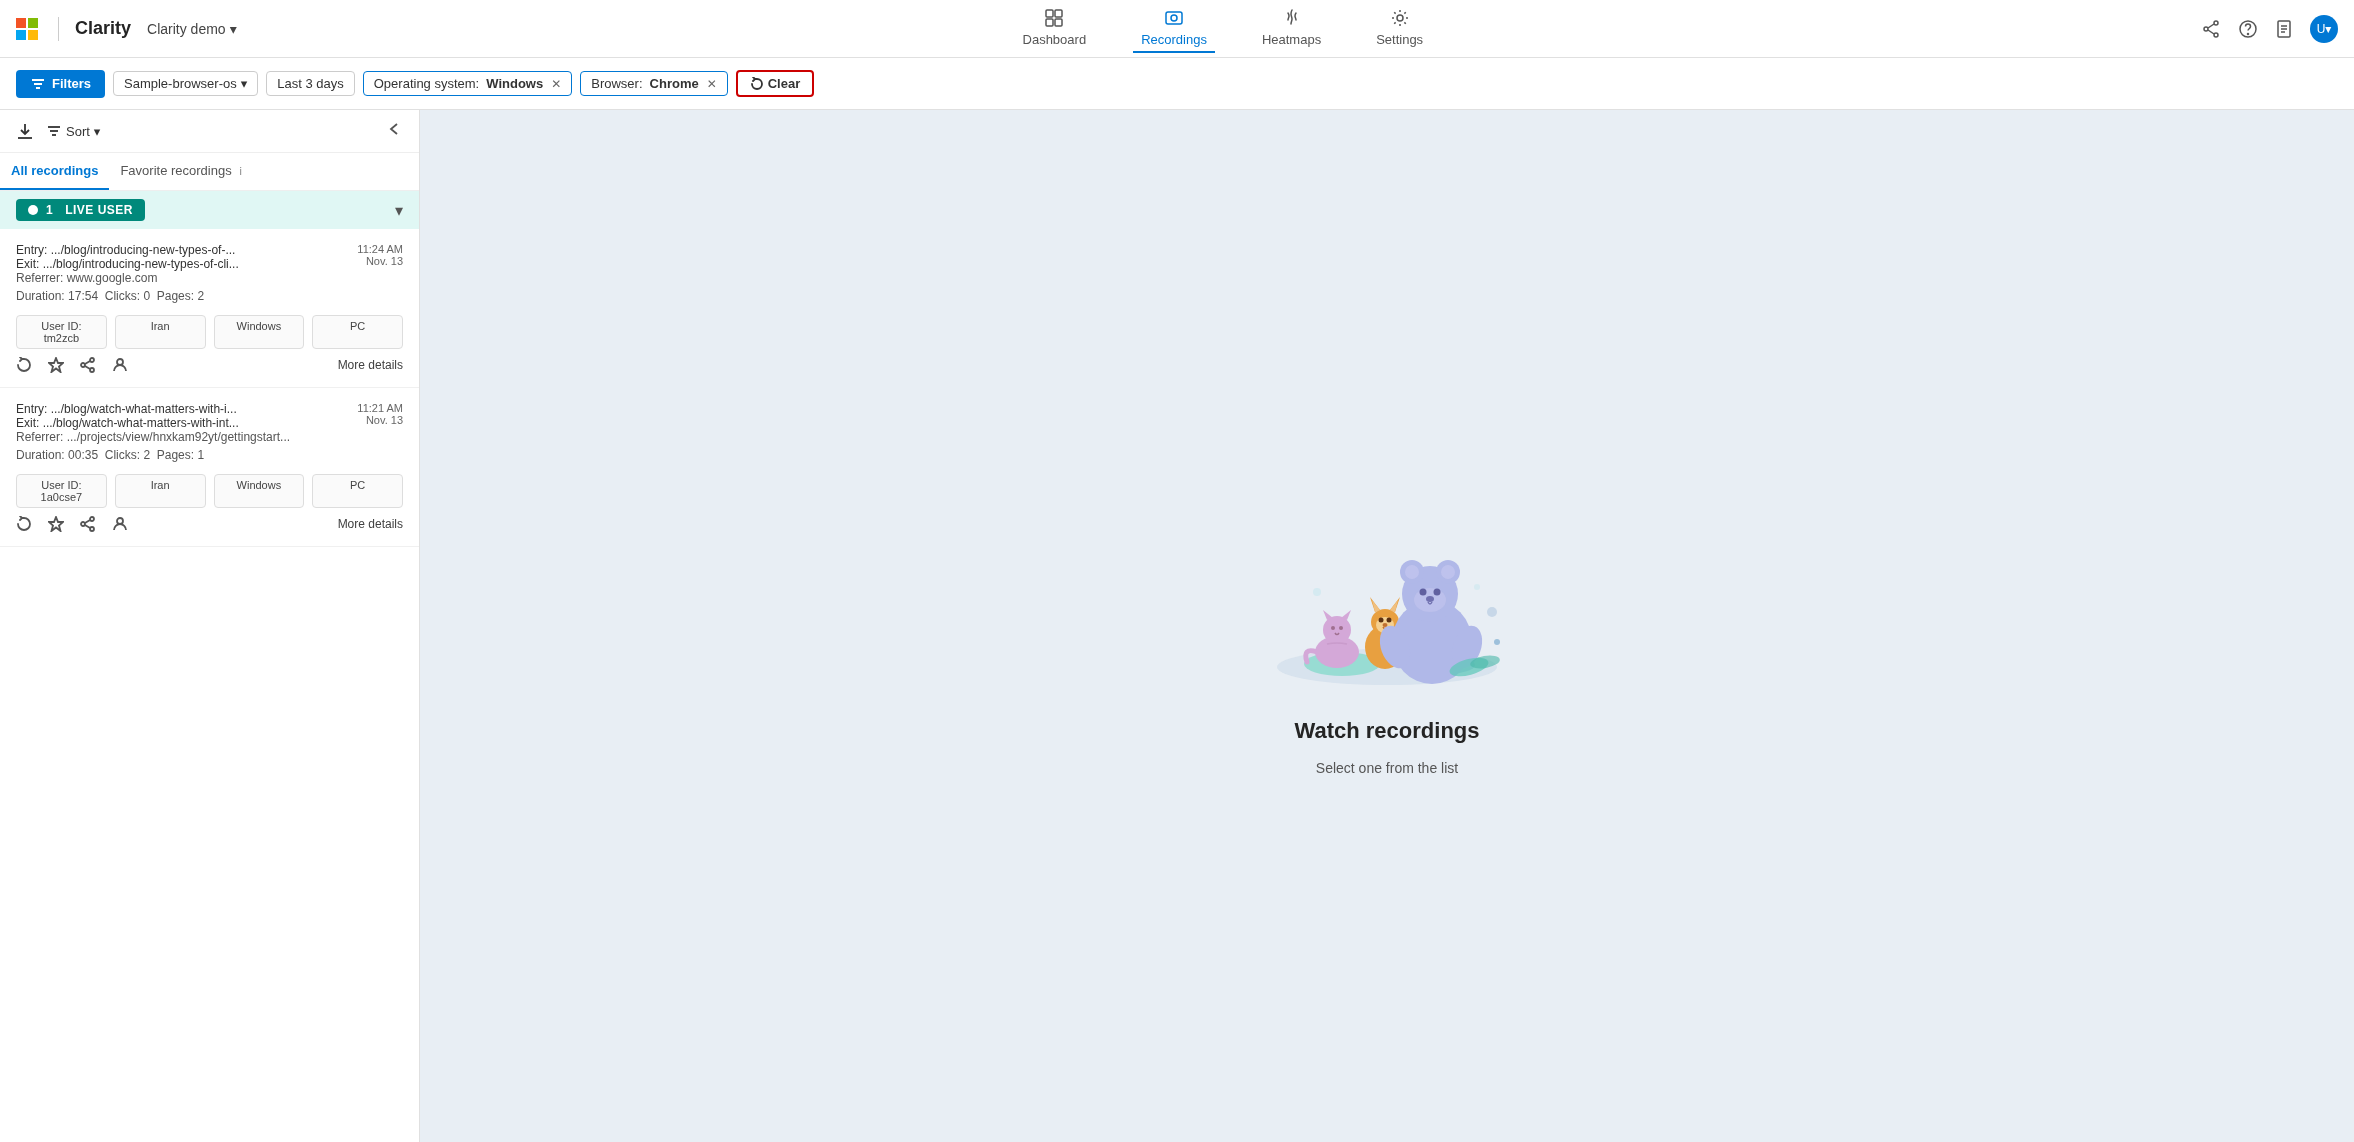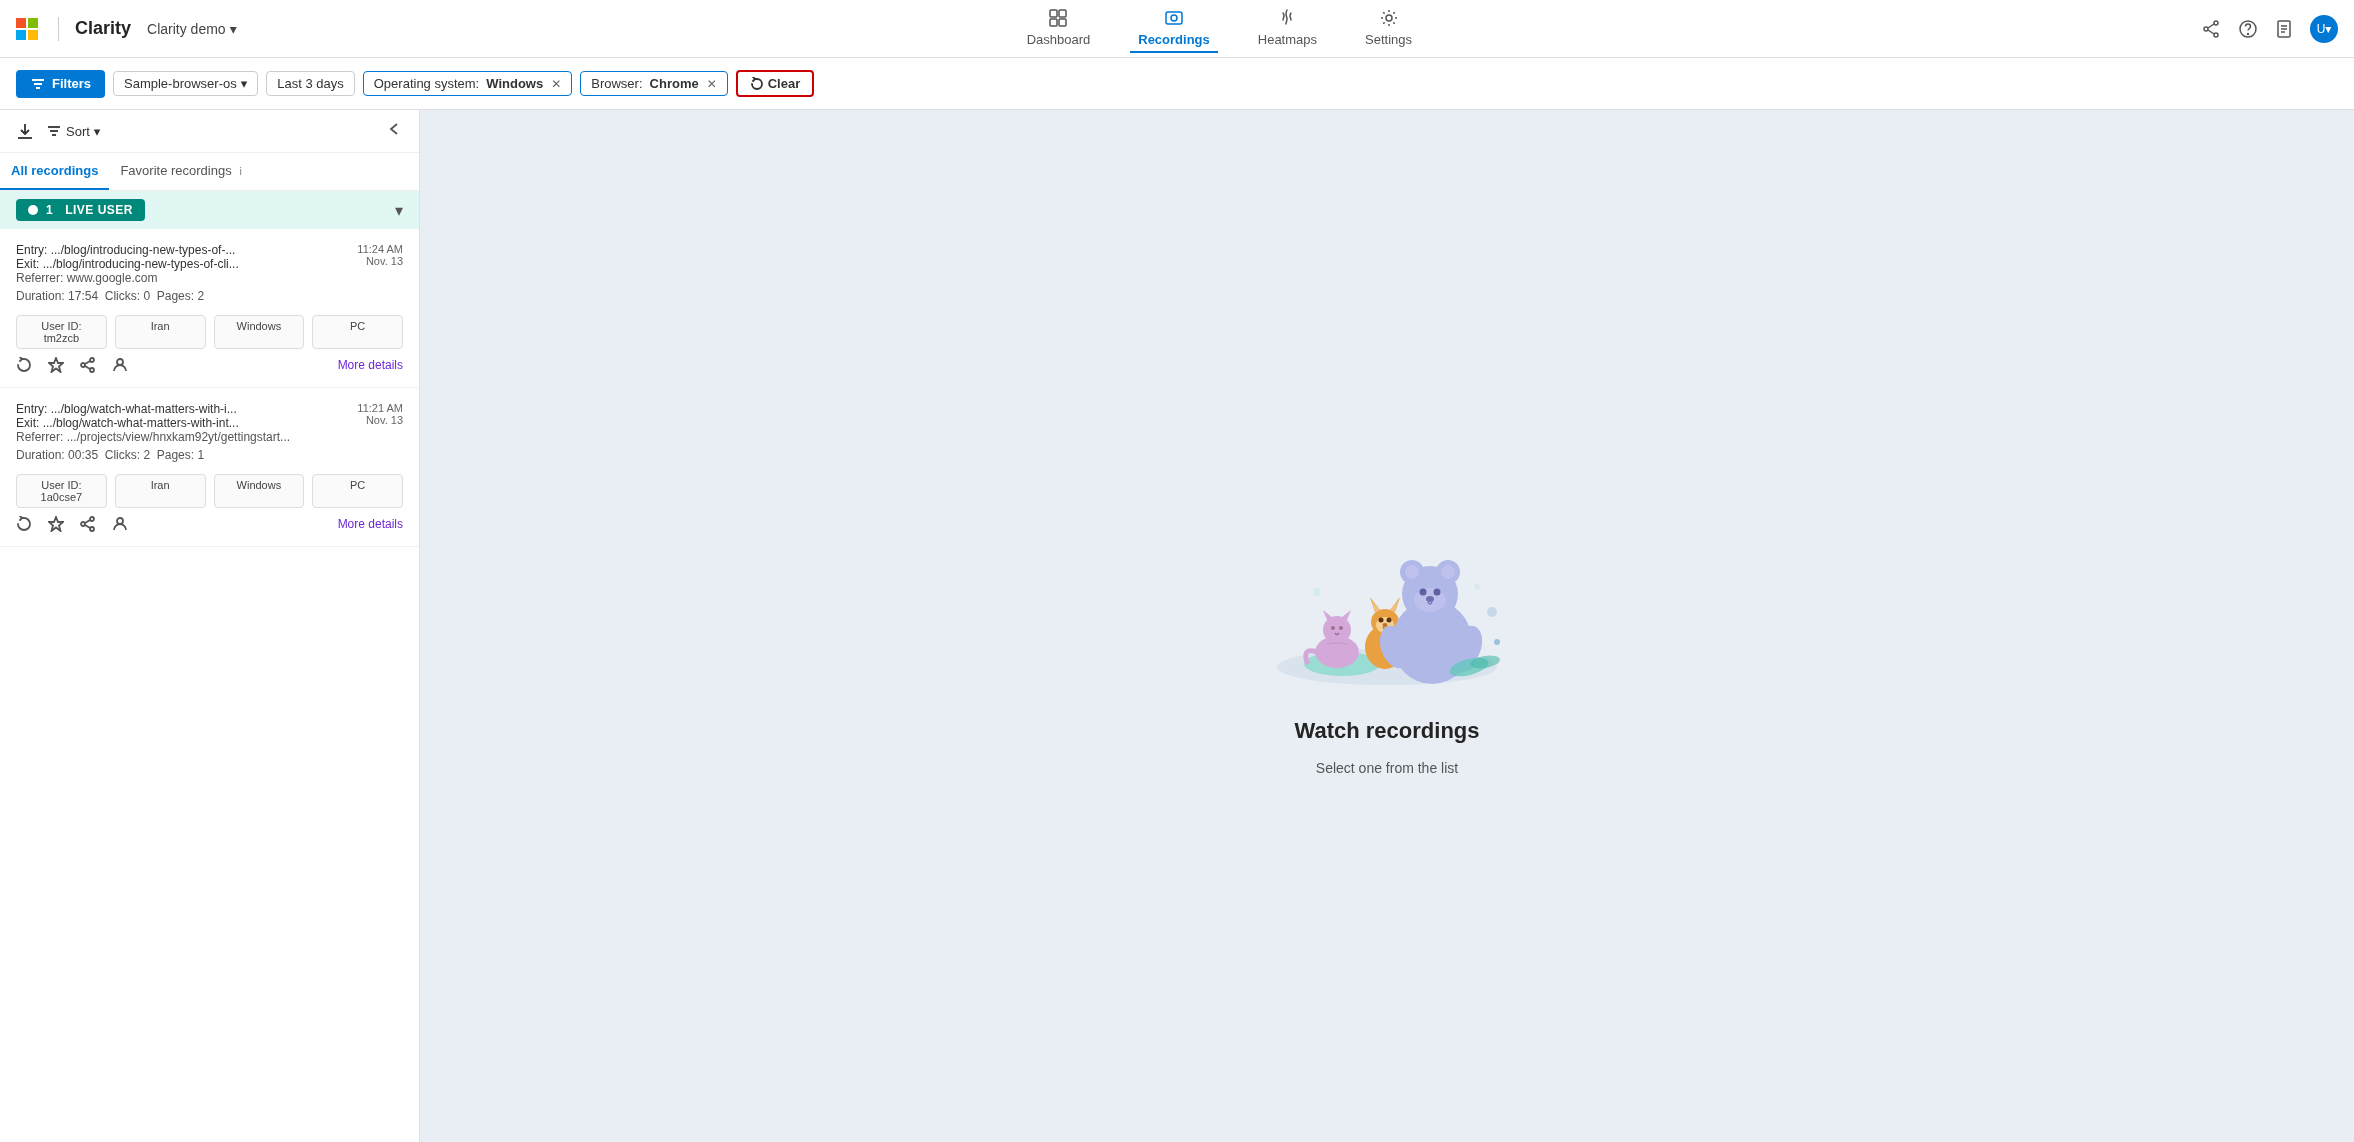--- a/index.html
+++ b/index.html
@@ -15,22 +15,22 @@
     .ms-logo span { width: 10px; height: 10px; display: block; }
     .ms-r { background: #f35325; }
     .ms-g { background: #81bc06; }
     .ms-b { background: #05a6f0; }
     .ms-y { background: #ffba08; }
     .ms-logo-grid { display: grid; grid-template-columns: 1fr 1fr; gap: 2px; width: 22px; height: 22px; }
     .divider-v { width: 1px; height: 24px; background: #ccc; margin: 0 8px; }
     .app-name { font-size: 18px; font-weight: 600; color: #242424; }
     .project-selector { display: flex; align-items: center; gap: 4px; cursor: pointer; color: #444; font-size: 14px; margin-left: 8px; }
     .nav-center { flex: 1; display: flex; justify-content: center; gap: 32px; }
-    .nav-item { display: flex; flex-direction: column; align-items: center; gap: 4px; cursor: pointer; color: #555; font-size: 13px; padding: 4px 8px; text-decoration: none; }
-    .nav-item.active { color: #0078d4; font-weight: 700; border-bottom: 2px solid #0078d4; }
+    .nav-item { display: flex; flex-direction: column; align-items: center; gap: 4px; cursor: pointer; color: #555; font-size: 13px; padding: 4px 8px; text-decoration: none; margin-left: 7px; }
+    .nav-item.active { color: #0078d4; font-weight: 400; border-bottom: 2px solid #0078d4; }
     .nav-item svg { width: 20px; height: 20px; }
     .nav-right { display: flex; align-items: center; gap: 16px; color: #555; }
     .nav-right svg { width: 20px; height: 20px; cursor: pointer; }
     .avatar-circle { width: 28px; height: 28px; border-radius: 50%; background: #0078d4; display: flex; align-items: center; justify-content: center; color: #fff; font-size: 12px; cursor: pointer; }
 
     
     .filterbar {
       display: flex; align-items: center; gap: 8px;
       background: #fff; border-bottom: 1px solid #e0e0e0;
       padding: 10px 16px; height: 52px;
@@ -99,21 +99,21 @@
     .rec-path { font-size: 12px; color: #333; }
     .rec-time { font-size: 11px; color: #666; text-align: right; white-space: nowrap; }
     .rec-meta { font-size: 12px; color: #555; margin-bottom: 4px; }
     .rec-tags { display: flex; gap: 8px; margin: 8px 0; }
     .rec-tag {
       flex: 1; border: 1px solid #ddd; border-radius: 4px;
       padding: 4px 12px; font-size: 11px; text-align: center; color: #444; background: #fafafa;
     }
     .rec-actions { display: flex; align-items: center; gap: 16px; margin-top: 8px; }
     .rec-actions svg { width: 16px; height: 16px; color: #666; cursor: pointer; }
-    .more-details { margin-left: auto; color: #6d28d9; font-size: 12px; cursor: pointer; text-decoration: none; }
+    .more-details { margin-left: auto; color: #404040; font-size: 12px; cursor: pointer; text-decoration: none; }
 
     
     .right-panel {
       flex: 1; background: #e8eef4;
       display: flex; flex-direction: column; align-items: center; justify-content: center;
       gap: 16px;
     }
     .watch-title { font-size: 22px; font-weight: 600; color: #242424; }
     .watch-subtitle { font-size: 14px; color: #555; }
 

